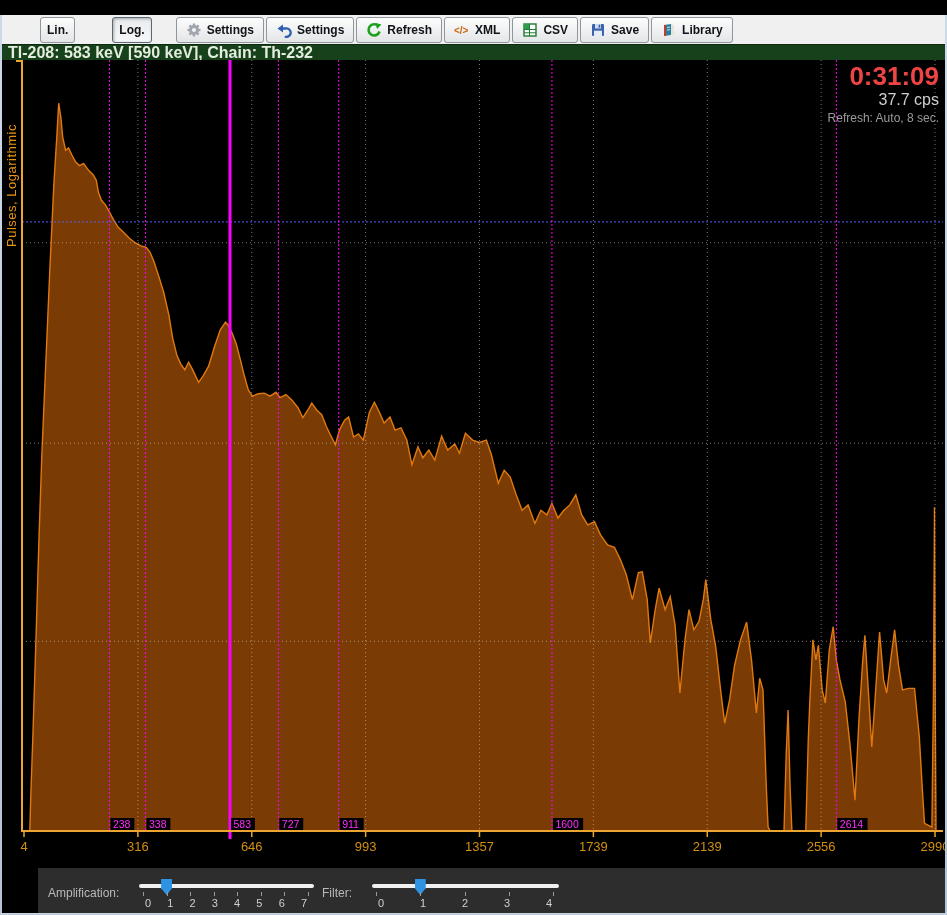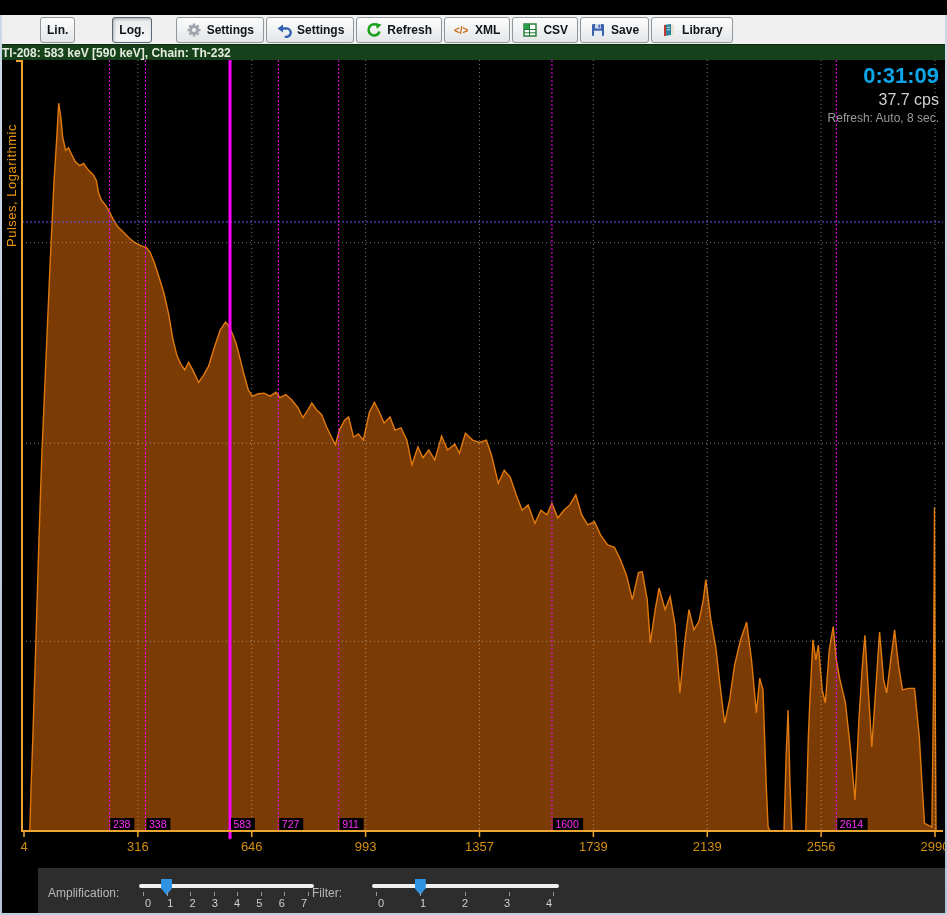--- a/index.html
+++ b/index.html
@@ -29,29 +29,29 @@
     font-size:12px; font-weight:bold; color:#101418; cursor:default; white-space:nowrap; }
   .tbtn.small { padding:0 6px;margin-left:36px; }
   .tbtn.pressed { background:linear-gradient(#e9ebed,#f6f7f8); border-color:#5c6a78;
     box-shadow:inset 1px 1px 3px rgba(0,0,0,.3); }
   #tb-gap { width:22px; }
   .icon16 { width:16px; height:16px; display:block; }
 
   
   #statusbar { position:absolute; left:2px; top:44px; width:943px; height:16px;
     background:#17411a; border-top:1px solid #0d2a10; display:flex; align-items:center; }
-  #statusbar span { color:#e4ecdf; font-size:12px; font-weight:bold; line-height:14px; }
+  #statusbar span { color:#e4ecdf; font-size:16px; font-weight:bold; padding-left:6px; line-height:14px; }
 
   
   #chart { position:absolute; left:2px; top:60px; width:943px; height:808px; background:#000; }
   #plot { position:absolute; left:0; top:0; }
   #ylab { position:absolute; left:2px; top:64px; color:#e8960f; font-size:13px;
     writing-mode:vertical-rl; transform:rotate(180deg); letter-spacing:.5px; }
   #info { position:absolute; right:6px; top:2px; text-align:right; }
-  #info .t1 { color:#0ea5e9; font-size:22px; font-weight:bold; line-height:28px; }
+  #info .t1 { color:#ef4444; font-size:26px; font-weight:bold; line-height:28px; }
   #info .t2 { color:#cfcfcf; font-size:16px; font-weight:normal; line-height:20px; }
   #info .t3 { color:#9b9b9b; font-size:12px; line-height:16px; }
 
   
   #panel { position:absolute; left:2px; top:868px; width:943px; height:45px; background:#2d2d2d;margin-left:36px; }
   .slider-label { position:absolute; color:#b9b9b9; font-size:12px; top:18px; }
   .slider { position:absolute; top:0; height:45px; }
   .track { position:absolute; left:0; right:0; top:16px; height:4px; background:#f0f0f0; border-radius:2px; }
   .handle { position:absolute; top:11px; width:11px; height:16px; background:#2f93e4;
     clip-path:polygon(0 0,100% 0,100% 58%,50% 100%,0 58%); cursor:default; }
@@ -233,21 +233,21 @@
           <b>1</b>
           <b>2</b>
           <b>3</b>
           <b>4</b>
           <b>5</b>
           <b>6</b>
           <b>7</b>
         </div>
     </div>
 
-    <span class="slider-label" style="left:274px">Filter:</span>
+    <span class="slider-label" style="left:284px">Filter:</span>
     <div class="slider" id="filter-slider" style="left:334px;width:187px">
       <div class="track"></div>
       <div class="handle" style="left: 42.75px;"></div>
       <div class="ticksrow">
           <i></i>
           <i></i>
           <i></i>
           <i></i>
           <i></i>
         </div>

